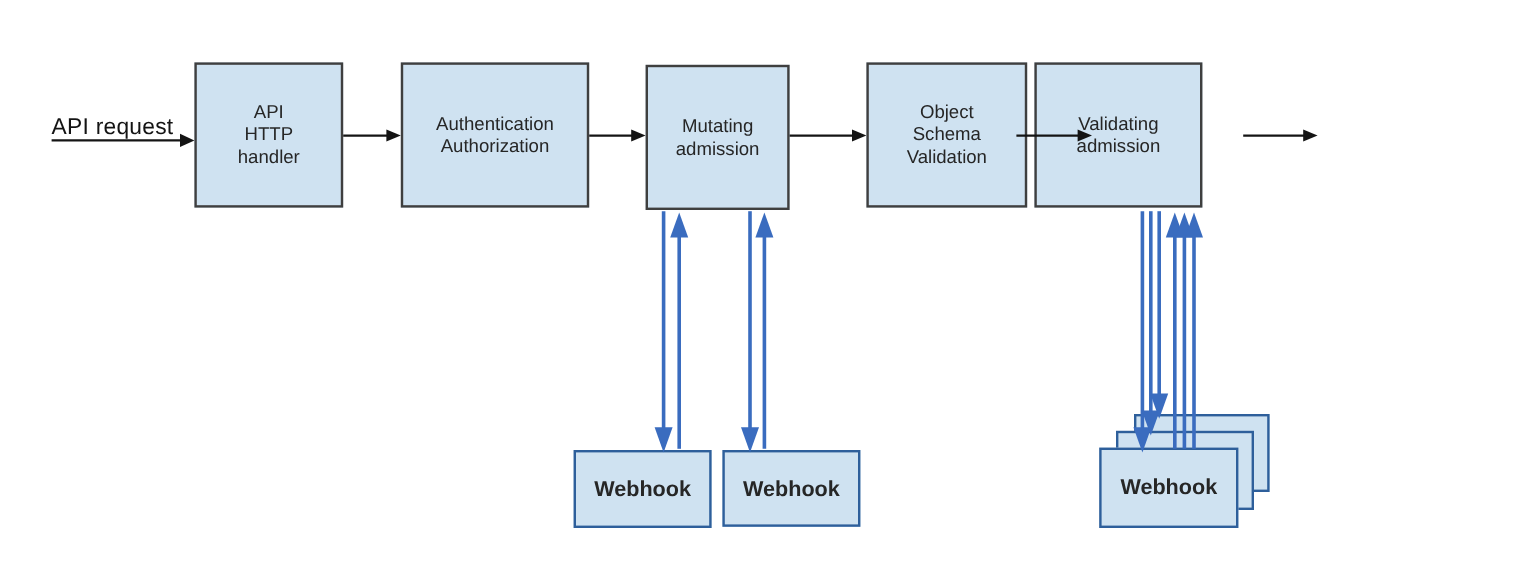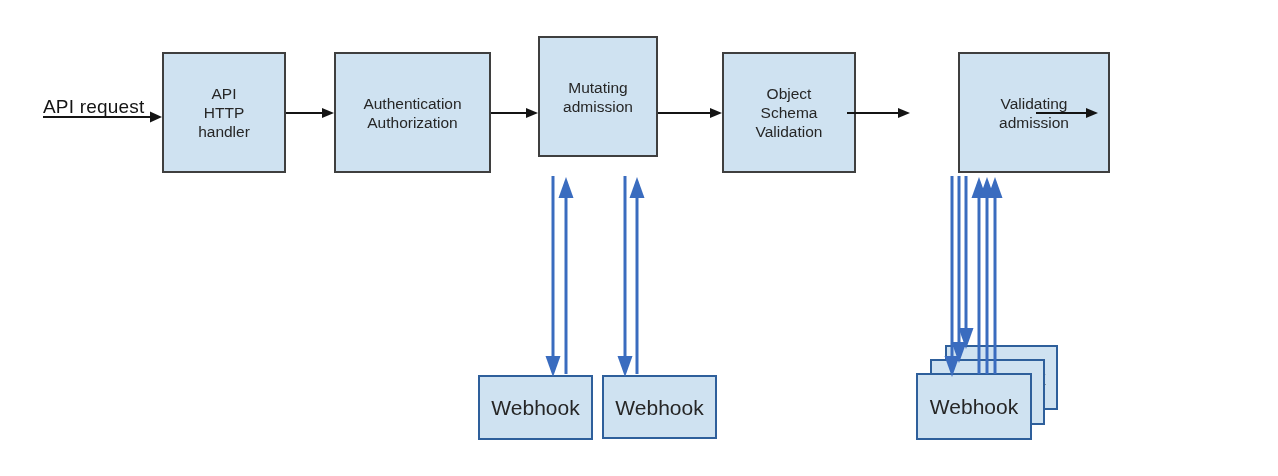--- a/index.html
+++ b/index.html
@@ -21,22 +21,22 @@
   .box.webhook{
     border-color:var(--webhook-border,#2e5f9b);
   }
   .lbl{
     white-space:pre-line;
     font-size:15.5px;
     line-height:19px;
     color:var(--text,#262626);
   }
   .webhook .lbl{
-    font-weight:400;
-    font-size:21px;
+    font-weight:700;
+    font-size:18px;
   }
   .api-request{
     position:absolute;
     left:43px;top:96px;
     font-size:19px;
     font-weight:400;
     color:var(--arrow-black,#141414);
     letter-spacing:0.2px;
   }
   svg.arrows{
@@ -59,32 +59,32 @@
     <span class="lbl">Authentication
 Authorization</span>
   </div>
 
   <div class="box" style="left:162px;top:52px;width:124px;height:121px">
     <span class="lbl">API
 HTTP
 handler</span>
   </div>
 
-  <div class="box" style="left:538px;top:36px;width:120px;height:121px">
+  <div class="box" style="left:538px;top:54px;width:120px;height:121px">
     <span class="lbl">Mutating
 admission</span>
   </div>
 
   <div class="box" style="left:722px;top:52px;width:134px;height:121px">
     <span class="lbl">Object
 Schema
 Validation</span>
   </div>
 
-  <div class="box" style="left:958px;top:52px;width:152px;height:121px">
+  <div class="box" style="left:862px;top:52px;width:140px;height:121px">
     <span class="lbl">Validating
 admission</span>
   </div>
 
 
   <div class="box webhook" style="left:478px;top:375px;width:115px;height:65px">
     <span class="lbl">Webhook</span>
   </div>
 
   <div class="box webhook" style="left:602px;top:375px;width:115px;height:64px">

